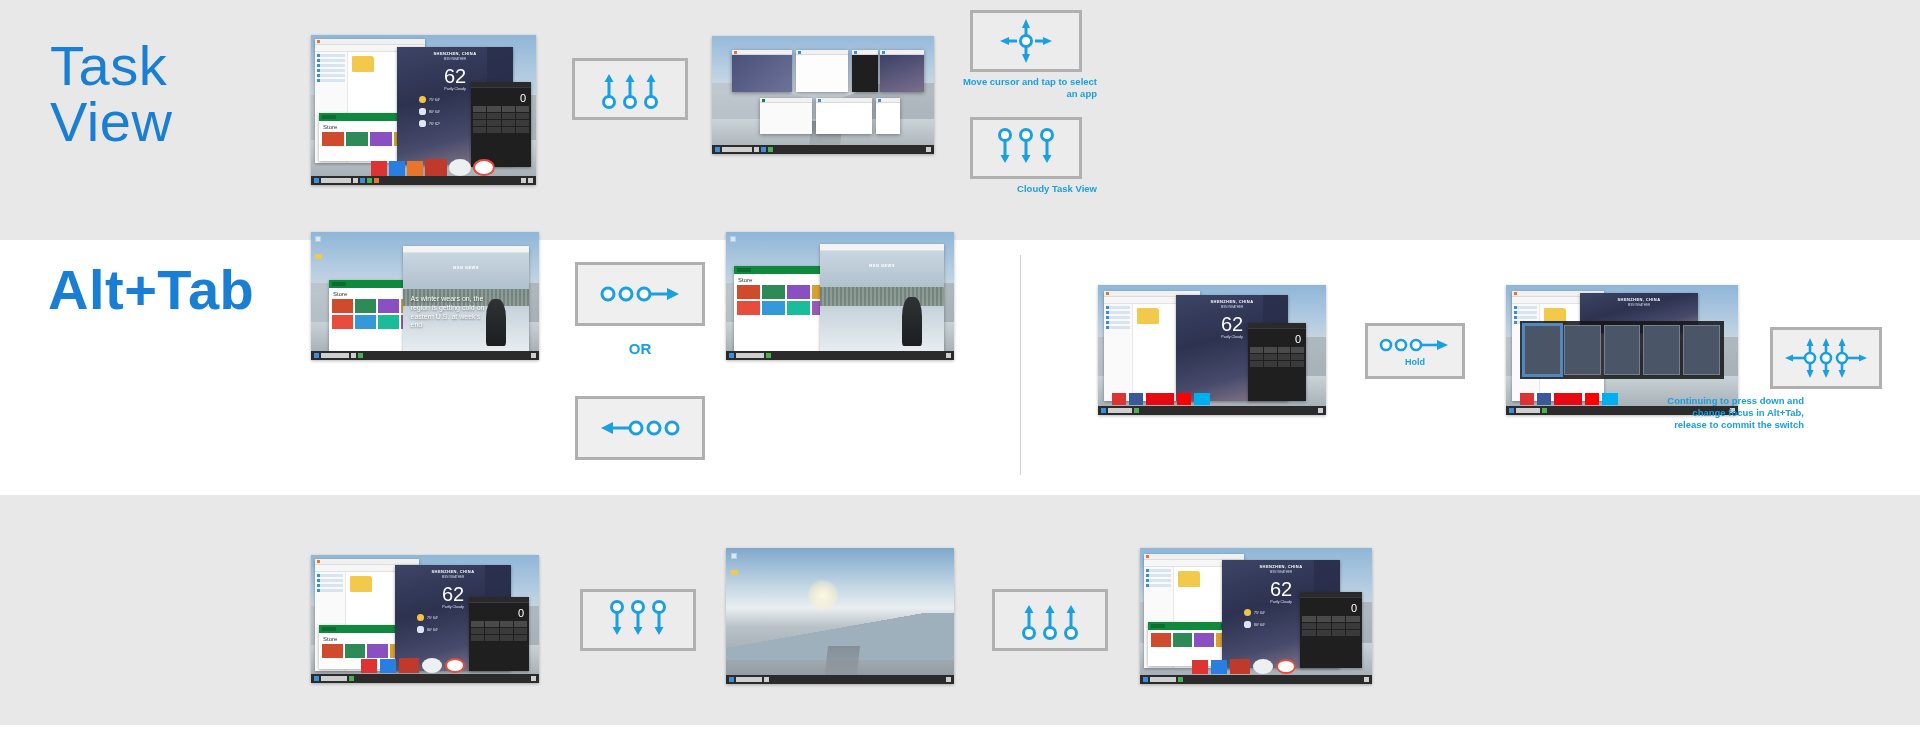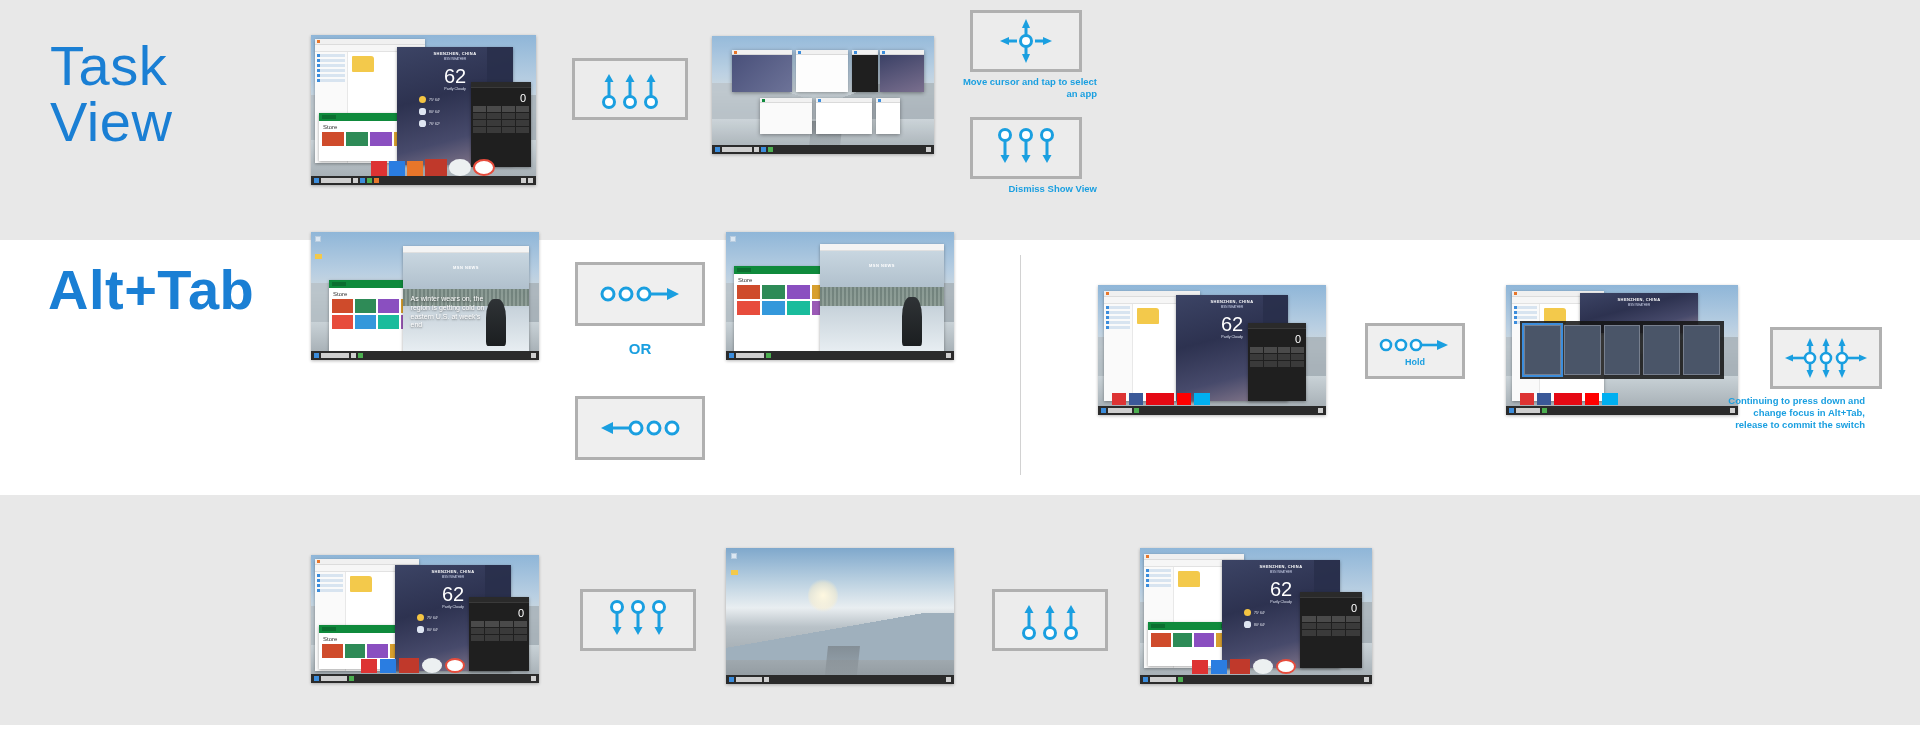--- a/index.html
+++ b/index.html
@@ -419,21 +419,21 @@
           <path d="M26.5 28 L31 36 L35.5 28 Z"></path>
           <path d="M47.5 28 L52 36 L56.5 28 Z"></path>
       </g>
       <g fill="#fff" stroke="#1a9fe0" stroke-width="3">
         <circle cx="10" cy="8" r="5.5"></circle>
           <circle cx="31" cy="8" r="5.5"></circle>
           <circle cx="52" cy="8" r="5.5"></circle>
       </g>
     </svg>
   </div>
-  <div class="gesture-caption" style="left:955px; top:183px; width:142px;">Dismiss Show View</div>
+  <div class="gesture-caption" style="left:955px; top:183px; width:142px;">Cloudy Task View</div>
 
   <div class="vdivider" style="left:1020px; top:255px; height:220px;"></div>
 
   <div class="shot" style="left:311px; top:232px; width:228px; height:128px;">
     <div class="wall">
       <div class="wall-mtn"></div>
       <div class="wall-snow"></div>
     </div>
     <div class="desk-icon" style="left:4px;top:4px"></div>
     <div class="desk-folder" style="left:4px;top:22px"></div>
@@ -703,21 +703,21 @@
         <path d="M13 20.5 L5 24 L13 27.5 Z"></path>
           <path d="M79 20.5 L87 24 L79 27.5 Z"></path>
       </g>
       <g fill="#fff" stroke="#1a9fe0" stroke-width="2.6">
         <circle cx="30" cy="24" r="5"></circle>
           <circle cx="46" cy="24" r="5"></circle>
           <circle cx="62" cy="24" r="5"></circle>
       </g>
     </svg>
   </div>
-  <div class="gesture-caption" style="left:1725px; top:395px; width:140px;">Continuing to press down and change focus in Alt+Tab, release to commit the switch</div>
+  <div class="gesture-caption" style="left:1664px; top:395px; width:140px;">Continuing to press down and change focus in Alt+Tab, release to commit the switch</div>
 
   <div class="shot" style="left:311px; top:555px; width:228px; height:128px;">
     <div class="wall">
       <div class="wall-mtn"></div>
       <div class="wall-snow"></div>
     </div>
     <div class="win explorer" style="left:4px; top:4px; width:104px; height:112px;">
       <div class="win-tb">
         <span class="dot" style="background:#e8762a"></span>
       </div>

